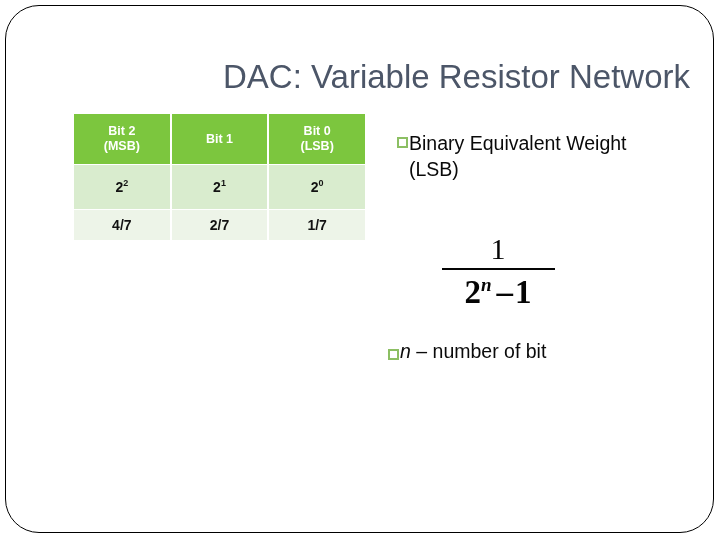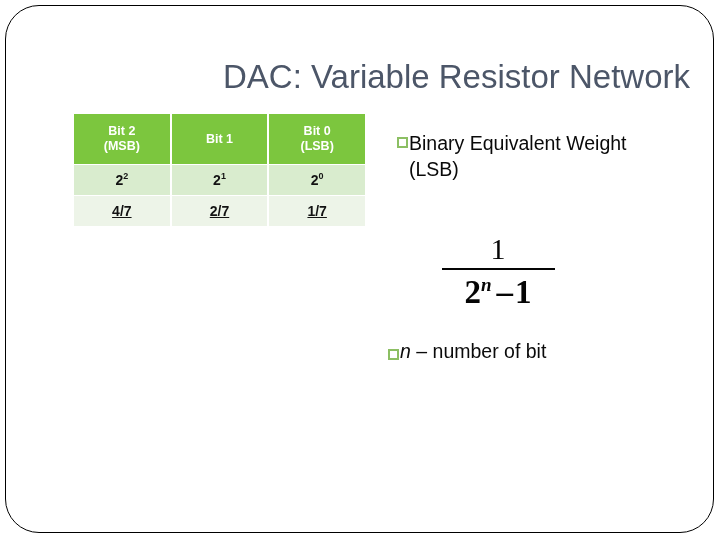--- a/index.html
+++ b/index.html
@@ -67,29 +67,28 @@
     font-weight: bold;
     line-height: 15px;
     height: 44px;
     padding: 3px 2px;
   }
   #weight-table .row-a {
     background: #d9ecce;
     color: #121212;
     font-size: 14px;
     font-weight: bold;
-    height: 30px;
+    height: 44px;
   }
   #weight-table .row-b {
     background: #edf4e8;
     color: #121212;
     font-size: 14px;
     font-weight: bold;
     height: 30px;
-    text-decoration: underline;
   }
   #weight-table sup {
     font-size: 9px;
     vertical-align: super;
     line-height: 0;
   }
   .hdr-line2 { display: block; }
 
   
   #right-col {

